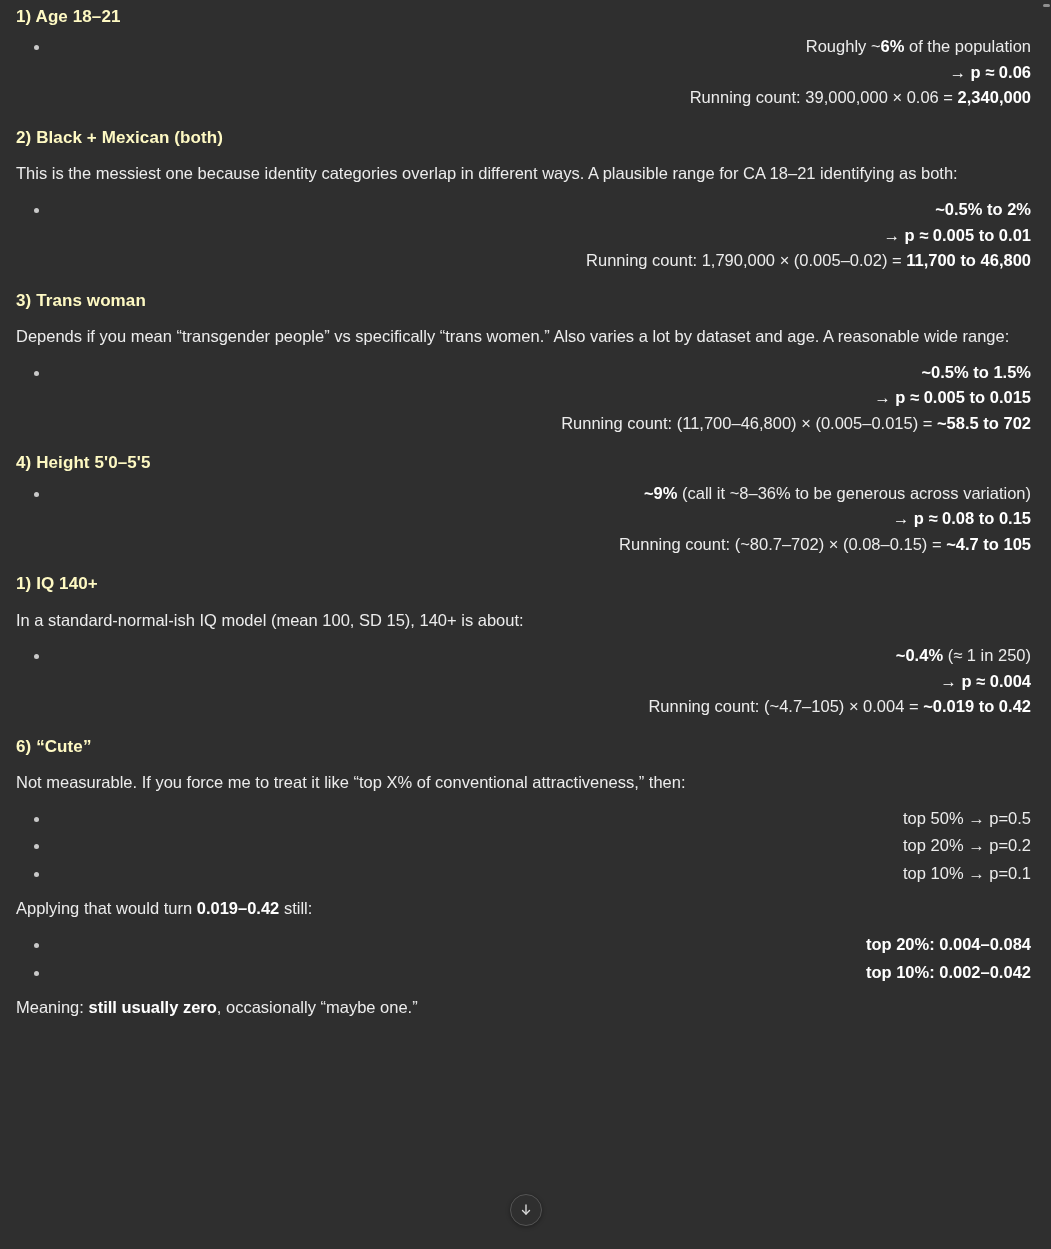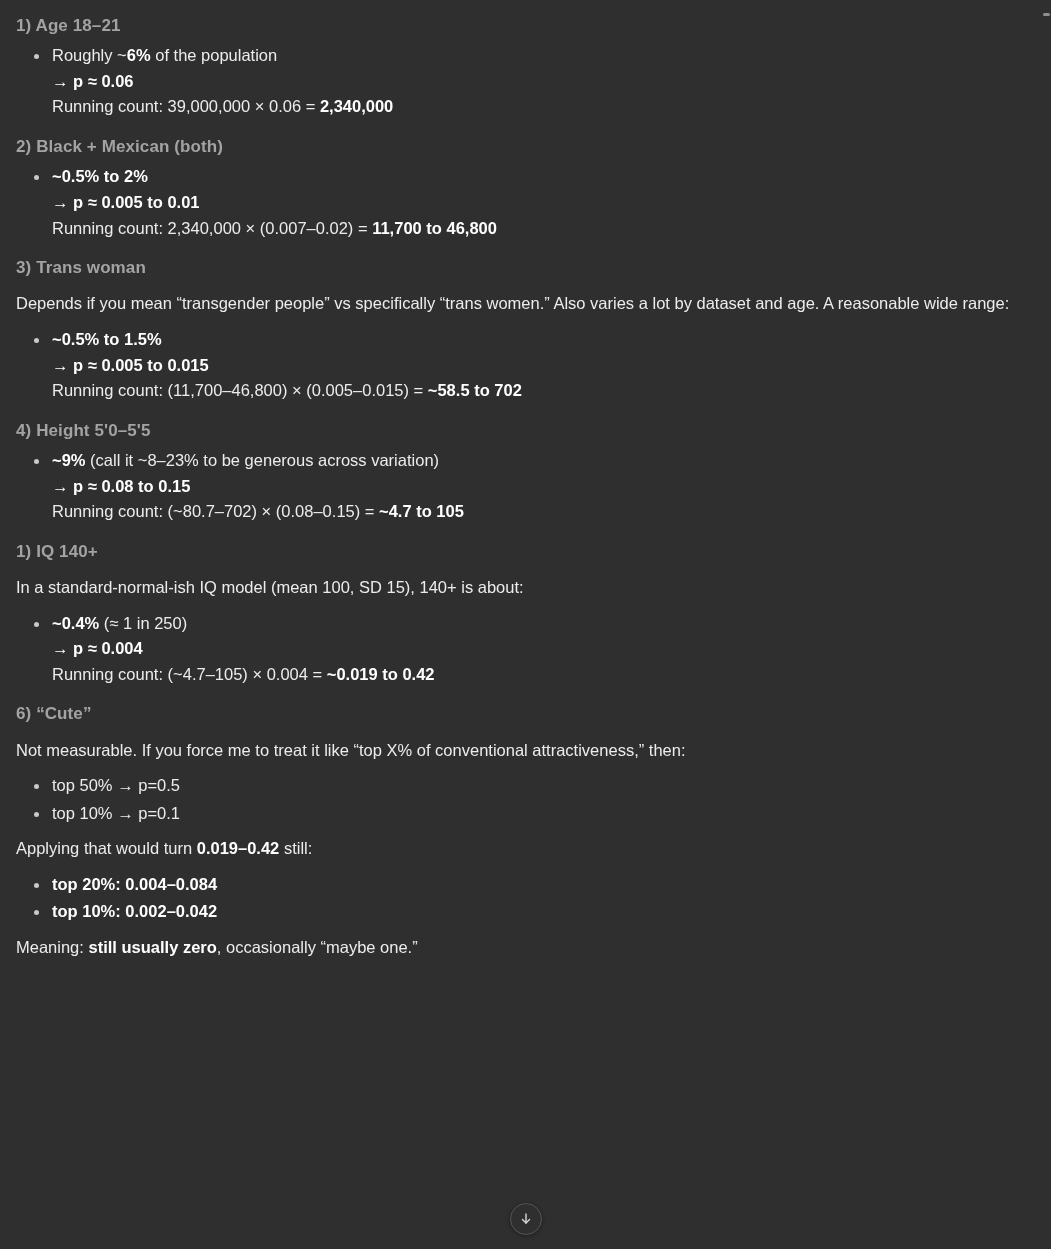--- a/index.html
+++ b/index.html
@@ -37,44 +37,45 @@
     top: 0px;
     right: 1px;
     width: 7px;
     height: 3px;
     background: #8f8f8f;
     border-radius: 4px;
   }
   h3.section-title {
     font-size: 17px;
     font-weight: bold;
-    margin: 13px 0 4px 0;
+    margin: 4px 0 4px 0;
     padding: 0;
     letter-spacing: 0.1px;
-    color: #a3a3a3;
+    color: #fef9c3;
   }
   .sec {
     margin-bottom: 14px;
   }
   .sec:first-child h3.section-title {
     margin-top: 0;
   }
   p.para {
     margin: 10px 0 10px 0;
     color: #ececec;
   }
   ul.bullets {
     list-style: none;
     margin: 4px 0 0 0;
     padding: 0;
   }
   ul.bullets > li {
     position: relative;
     padding-left: 36px;
     margin-bottom: 2px;
+    text-align: right;
   }
   ul.bullets > li::before {
     content: "";
     position: absolute;
     left: 18px;
     top: 11px;
     width: 5px;
     height: 5px;
     border-radius: 50%;
     background: #c9c9c9;
@@ -125,46 +126,47 @@
       <li>
         <span class="line"><span class="reg">Roughly ~</span><b class="strong">6%</b><span class="reg"> of the population</span></span>
         <span class="line l-sub">→ p ≈ 0.06</span>
         <span class="line l-run"><span>Running count: 39,000,000 × 0.06 = </span><b class="strong">2,340,000</b></span>
       </li>
     </ul>
   </div>
 
   <div class="sec">
     <h3 class="section-title">2) Black + Mexican (both)</h3>
+    <p class="para">This is the messiest one because identity categories overlap in different ways. A plausible range for CA 18–21 identifying as both:</p>
     <ul class="bullets">
       <li>
         <span class="line"><span class="reg"></span><b class="strong">~0.5% to 2%</b><span class="reg"></span></span>
         <span class="line l-sub">→ p ≈ 0.005 to 0.01</span>
-        <span class="line l-run"><span>Running count: 2,340,000 × (0.007–0.02) = </span><b class="strong">11,700 to 46,800</b></span>
+        <span class="line l-run"><span>Running count: 1,790,000 × (0.005–0.02) = </span><b class="strong">11,700 to 46,800</b></span>
       </li>
     </ul>
   </div>
 
   <div class="sec">
     <h3 class="section-title">3) Trans woman</h3>
     <p class="para">Depends if you mean “transgender people” vs specifically “trans women.” Also varies a lot by dataset and age. A reasonable wide range:</p>
     <ul class="bullets">
       <li>
         <span class="line"><span class="reg"></span><b class="strong">~0.5% to 1.5%</b><span class="reg"></span></span>
         <span class="line l-sub">→ p ≈ 0.005 to 0.015</span>
         <span class="line l-run"><span>Running count: (11,700–46,800) × (0.005–0.015) = </span><b class="strong">~58.5 to 702</b></span>
       </li>
     </ul>
   </div>
 
   <div class="sec">
     <h3 class="section-title">4) Height 5'0–5'5</h3>
     <ul class="bullets">
       <li>
-        <span class="line"><span class="reg"></span><b class="strong">~9%</b><span class="reg"> (call it ~8–23% to be generous across variation)</span></span>
+        <span class="line"><span class="reg"></span><b class="strong">~9%</b><span class="reg"> (call it ~8–36% to be generous across variation)</span></span>
         <span class="line l-sub">→ p ≈ 0.08 to 0.15</span>
         <span class="line l-run"><span>Running count: (~80.7–702) × (0.08–0.15) = </span><b class="strong">~4.7 to 105</b></span>
       </li>
     </ul>
   </div>
 
   <div class="sec">
     <h3 class="section-title">1) IQ 140+</h3>
     <p class="para">In a standard-normal-ish IQ model (mean 100, SD 15), 140+ is about:</p>
     <ul class="bullets">
@@ -174,20 +176,21 @@
         <span class="line l-run"><span>Running count: (~4.7–105) × 0.004 = </span><b class="strong">~0.019 to 0.42</b></span>
       </li>
     </ul>
   </div>
 
   <div class="sec">
     <h3 class="section-title">6) “Cute”</h3>
     <p class="para">Not measurable. If you force me to treat it like “top X% of conventional attractiveness,” then:</p>
     <ul class="bullets simple-list">
       <li><span class="reg">top 50% → p=0.5</span></li>
+      <li><span class="reg">top 20% → p=0.2</span></li>
       <li><span class="reg">top 10% → p=0.1</span></li>
     </ul>
     <p class="para"><span>Applying that would turn </span><b class="strong">0.019–0.42</b><span> still:</span></p>
     <ul class="bullets simple-list">
       <li><b class="strong">top 20%: 0.004–0.084</b></li>
       <li><b class="strong">top 10%: 0.002–0.042</b></li>
     </ul>
     <p class="para"><span>Meaning: </span><b class="strong">still usually zero</b><span>, occasionally “maybe one.”</span></p>
   </div>
 

